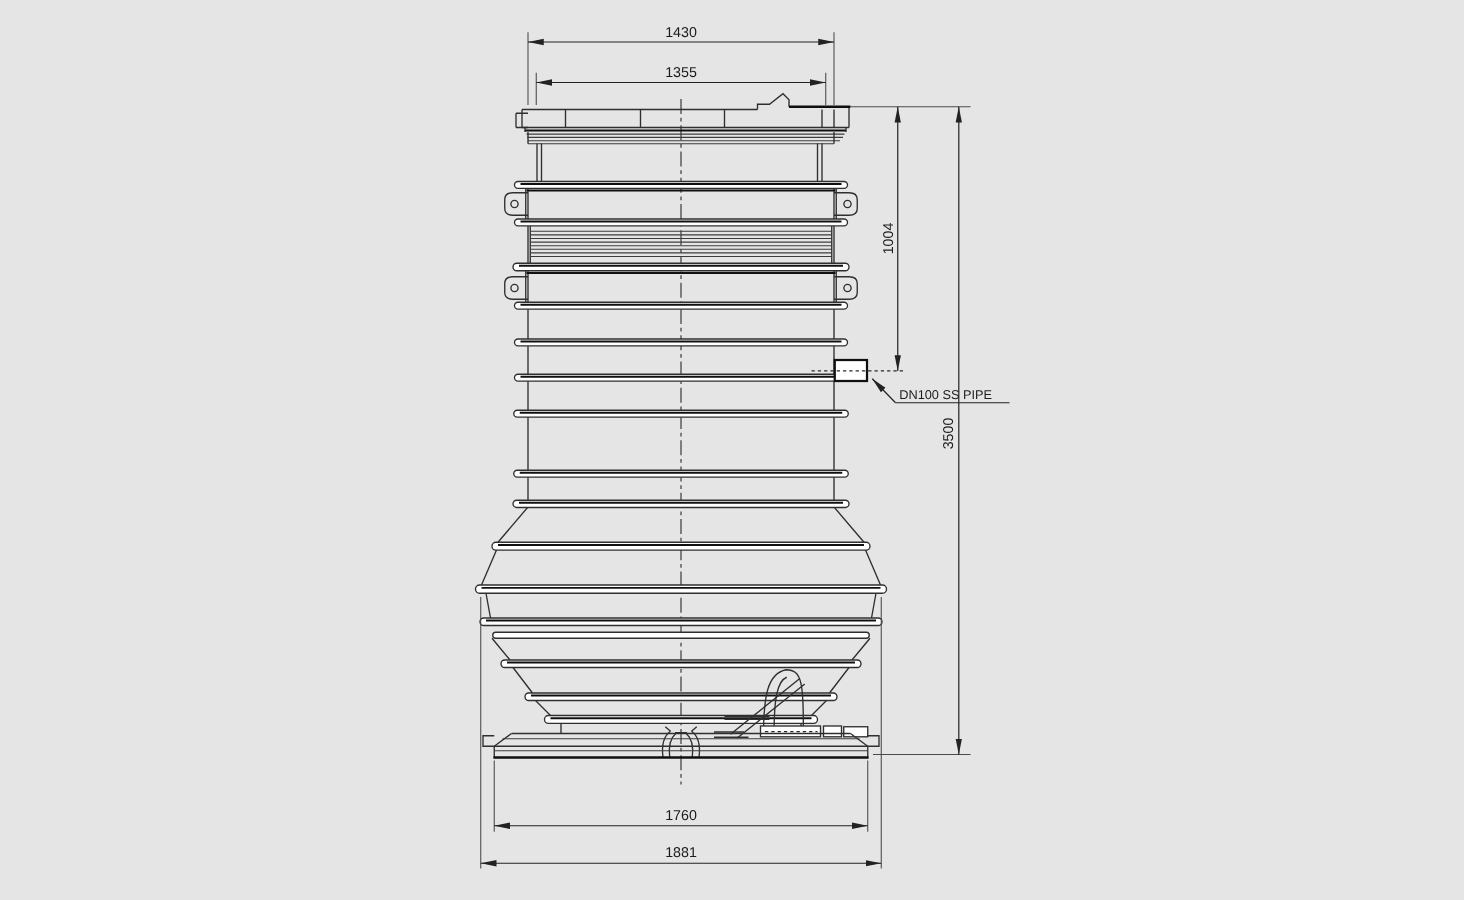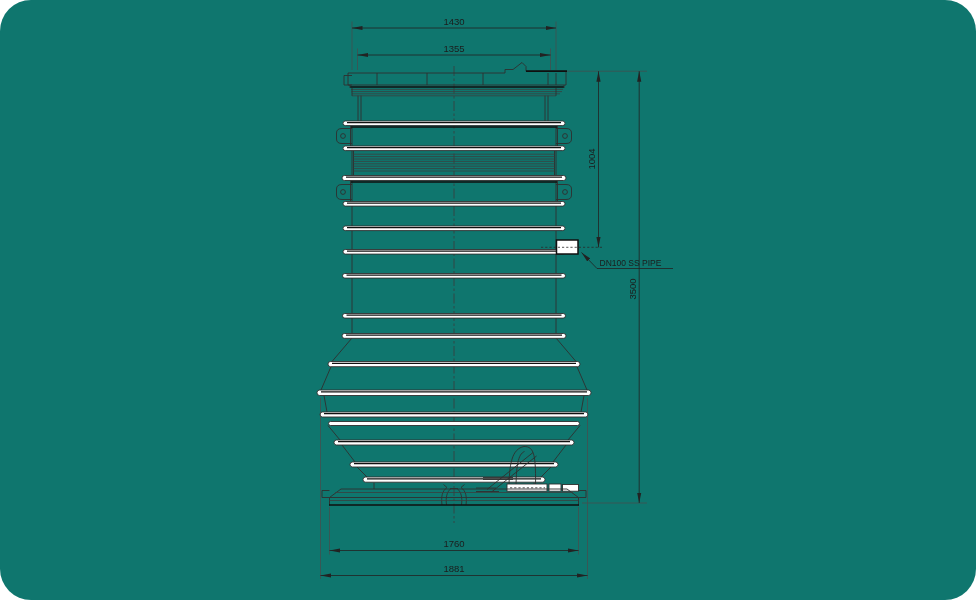--- a/index.html
+++ b/index.html
@@ -1,17 +1,17 @@
 <!DOCTYPE html>
 <html><head>
 <meta charset="utf-8">
 <style>
   html,body{margin:0;padding:0;background:#fff;}
-  .stage{position:relative;width:976px;height:600px;background:#0f766e;overflow:hidden;
-         font-family:"Liberation Sans",sans-serif;border-radius:31px;}
+  .stage{position:relative;width:976px;height:600px;background:#e5e5e5;overflow:hidden;
+         font-family:"Liberation Sans",sans-serif;}
   svg{position:absolute;left:0;top:0;}
   .t{stroke:#2f2f2f;stroke-width:.9;fill:none;stroke-linecap:butt;}
   .tt{stroke:#3c3c3c;stroke-width:.75;fill:none;}
   .b{stroke:#0f0f0f;stroke-width:1.7;fill:none;}
   .b2{stroke:#101010;stroke-width:1.3;fill:none;}
   .x{stroke:#4a4a4a;stroke-width:.7;fill:none;}
   .d{stroke:#222222;stroke-width:.8;fill:none;}
   .cap{fill:#ffffff;stroke:#2f2f2f;stroke-width:.9;}
   .capb{fill:#ffffff;stroke:#101010;stroke-width:1.5;}
   .cl{stroke:#3a3a3a;stroke-width:.8;fill:none;stroke-dasharray:10 2.5 2.5 2.5;}

